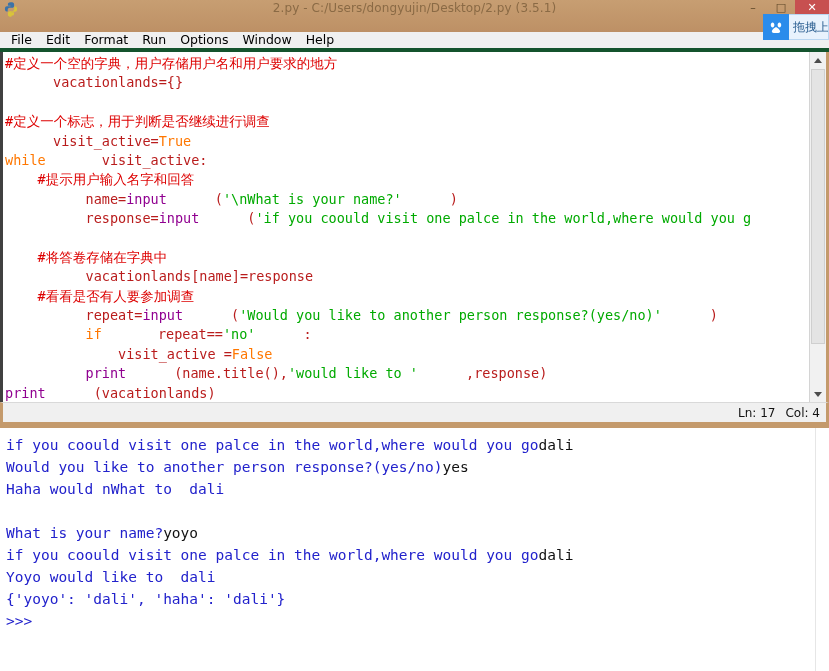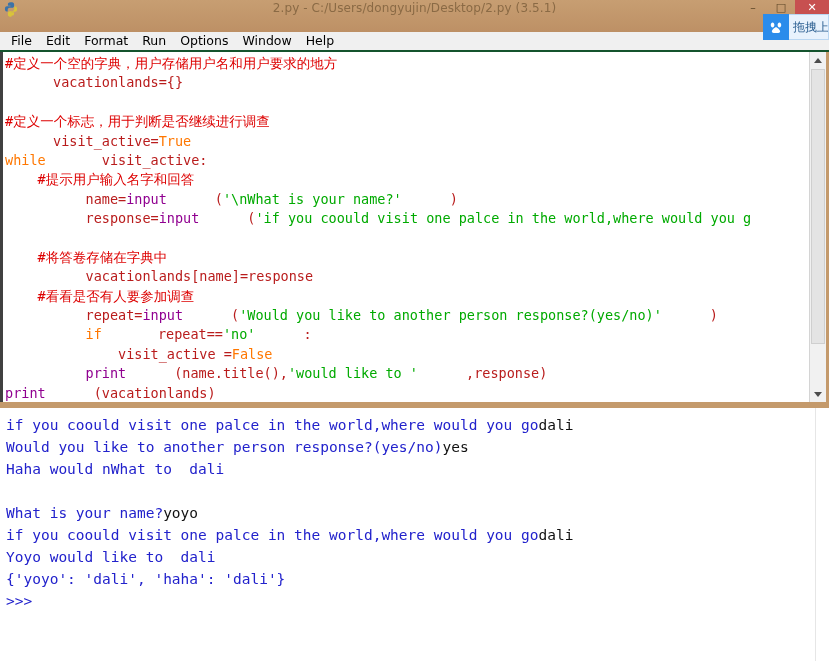--- a/index.html
+++ b/index.html
@@ -73,21 +73,21 @@
     color: #ffffff;
     width: 34px;
     height: 15px;
   }
 
   
   .menubar {
     position: relative;
     height: 20px;
     background: #f0f0f0;
-    border-bottom: 2px solid #14532d;
+    border-bottom: 4px solid #14532d;
     display: flex;
     align-items: center;
     padding-left: 4px;
     box-sizing: border-box;
   }
   .menu-item {
     font-family: "DejaVu Sans", sans-serif;
     font-size: 12.5px;
     color: #000000;
     padding: 1px 7px 2px 7px;
@@ -314,20 +314,24 @@
       <div class="sb-arrow up">
           <span class="tri up"></span>
         </div>
       <div class="sb-thumb" style="top:17px;height:275px;"></div>
       <div class="sb-arrow down">
           <span class="tri down"></span>
         </div>
     </div>
   </div>
 
+  <div class="statusbar">
+    <span class="status-text">Ln: 17</span>
+    <span class="status-text">Col: 4</span>
+  </div>
 
   <div class="frame-bottom"></div>
 
   <div class="shell-wrap">
     <div class="shell" id="shell-body">
         <div class="shell-line"><span class="o-prompt">if you coould visit one palce in the world,where would you go</span><span class="o-input">dali</span></div>
         <div class="shell-line"><span class="o-prompt">Would you like to another person response?(yes/no)</span><span class="o-input">yes</span></div>
         <div class="shell-line"><span class="o-prompt">Haha would nWhat to  dali</span></div>
         <div class="shell-line">&nbsp;</div>
         <div class="shell-line"><span class="o-prompt">What is your name?</span><span class="o-input">yoyo</span></div>

